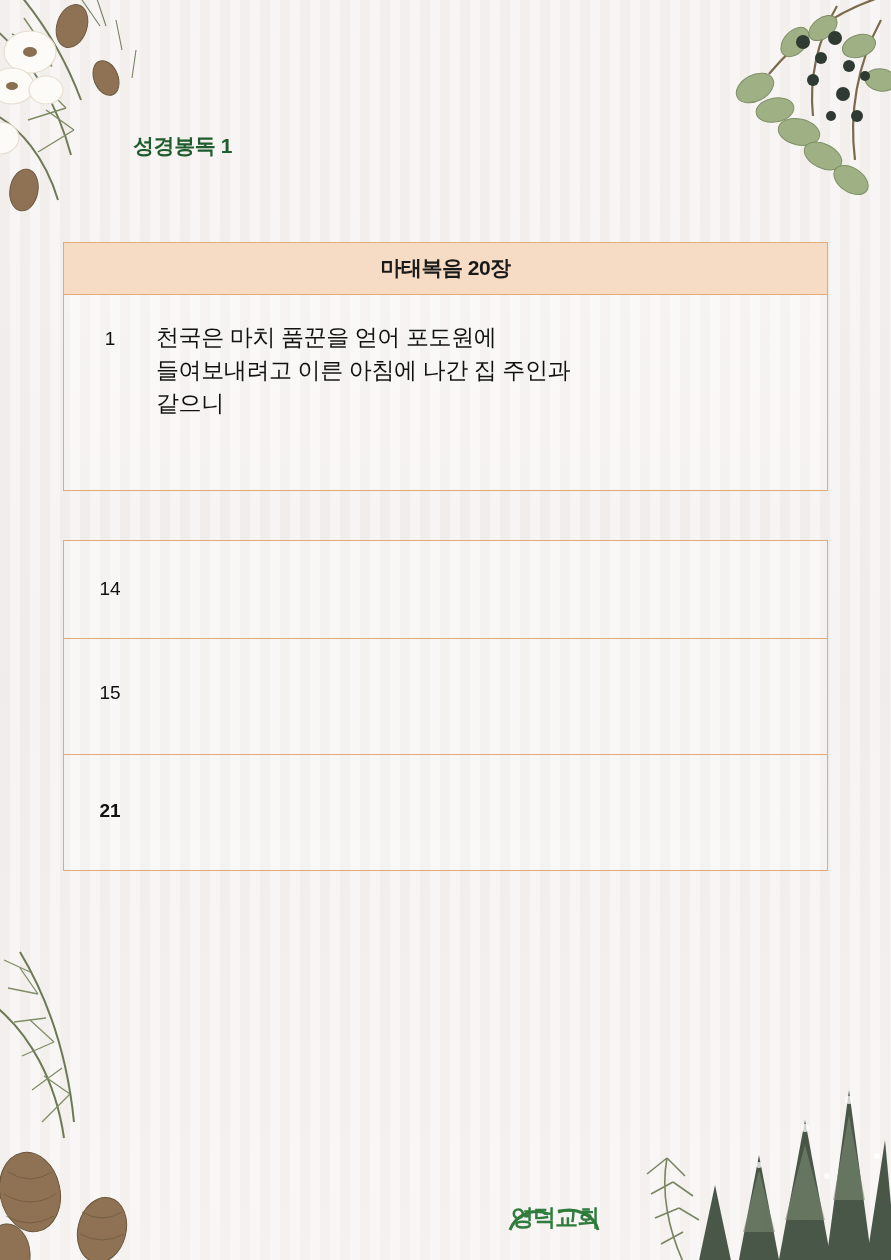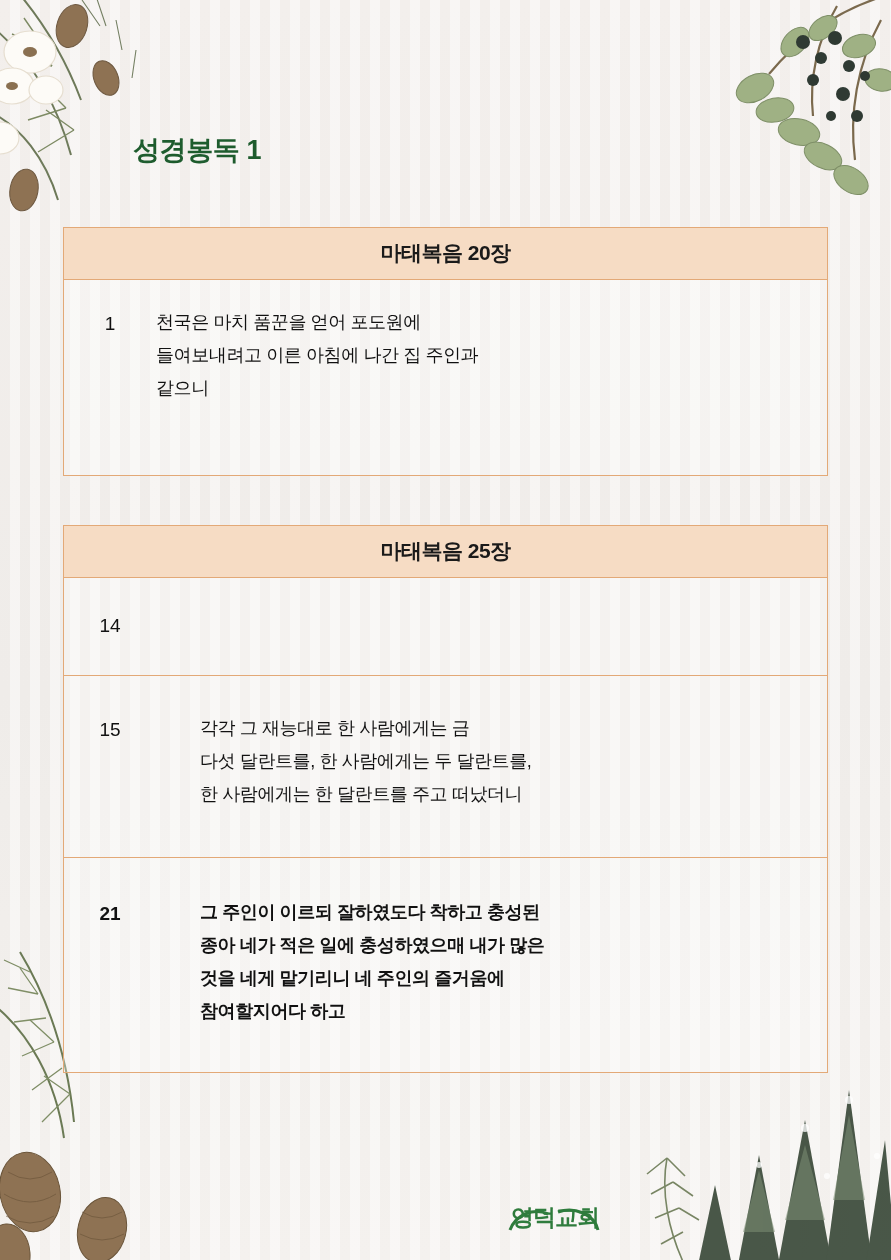--- a/index.html
+++ b/index.html
@@ -33,67 +33,67 @@
   .deco-tl { left: -14px; top: -10px; width: 250px; height: 330px; }
   .deco-tr { right: -8px; top: -16px; width: 300px; height: 250px; }
   .deco-bl { left: -10px; bottom: -12px; width: 280px; height: 330px; }
   .deco-br { right: -6px; bottom: -10px; width: 360px; height: 300px; }
 
   
   .section-title {
     position: absolute;
     left: 133px;
     top: 132px;
-    font-size: 27px;
+    font-size: 21px;
     font-weight: bold;
     color: #1e5c2e;
     letter-spacing: -0.4px;
   }
 
   
   .block {
     position: absolute;
     left: 63px;
     width: 765px;
     border: 1px solid #e3a977;
     background: rgba(255,255,255,0.30);
     box-sizing: border-box;
+    margin-top: 15px;
   }
   .block-header {
     background: #f6dcc4;
     border-bottom: 1px solid #e3a977;
     text-align: center;
     font-size: 21px;
     font-weight: bold;
     color: #1a1a1a;
     padding: 11px 0 12px 0;
     letter-spacing: -0.5px;
   }
   .verse-row {
     display: flex;
     align-items: flex-start;
     padding: 22px 10px 22px 0;
     box-sizing: border-box;
   }
   .verse-row + .verse-row {
     border-top: 1px solid #e3a977;
-    gap: 44px;
   }
   .verse-num {
     width: 92px;
     flex: 0 0 92px;
     text-align: center;
     font-size: 19px;
     color: #111;
     line-height: 31px;
     padding-top: 2px;
     box-sizing: border-box;
   }
   .verse-text {
-    font-size: 18px;
+    font-size: 23px;
     color: #111;
     line-height: 33px;
     letter-spacing: -0.4px;
     white-space: pre-line;
     padding-right: 8px;
   }
 
   #block-0 { top: 227px; }
   #block-0 .verse-row { padding: 26px 10px 70px 0; }
   #block-1 { top: 525px; }
@@ -238,39 +238,31 @@
     <div class="block-header">마태복음 20장</div>
     <div class="verse-row r0">
       <div class="verse-num">1</div>
       <div class="verse-text">천국은 마치 품꾼을 얻어 포도원에
 들여보내려고 이른 아침에 나간 집 주인과
 같으니</div>
     </div>
   </div>
 
   <div class="block" id="block-1">
-    <div class="block-header">마태복음 25장</div>
 
     <div class="verse-row r0">
       <div class="verse-num">14</div>
     </div>
 
     <div class="verse-row r1">
       <div class="verse-num">15</div>
-      <div class="verse-text">각각 그 재능대로 한 사람에게는 금
-다섯 달란트를, 한 사람에게는 두 달란트를,
-한 사람에게는 한 달란트를 주고 떠났더니</div>
     </div>
 
     <div class="verse-row r2">
       <div class="verse-num">21</div>
-      <div class="verse-text">그 주인이 이르되 잘하였도다 착하고 충성된
-종아 네가 적은 일에 충성하였으매 내가 많은
-것을 네게 맡기리니 네 주인의 즐거움에
-참여할지어다 하고</div>
     </div>
   </div>
 
   <div class="logo">
     <svg width="110" height="48" viewBox="0 0 110 48">
       <path d="M10 34 C 16 18, 34 12, 48 18" stroke="#2f7c3d" stroke-width="3" fill="none"></path>
       <path d="M58 16 C 74 10, 94 18, 98 34" stroke="#2f7c3d" stroke-width="3" fill="none"></path>
     </svg>
     <div class="logo-text">영덕교회</div>
   </div>

